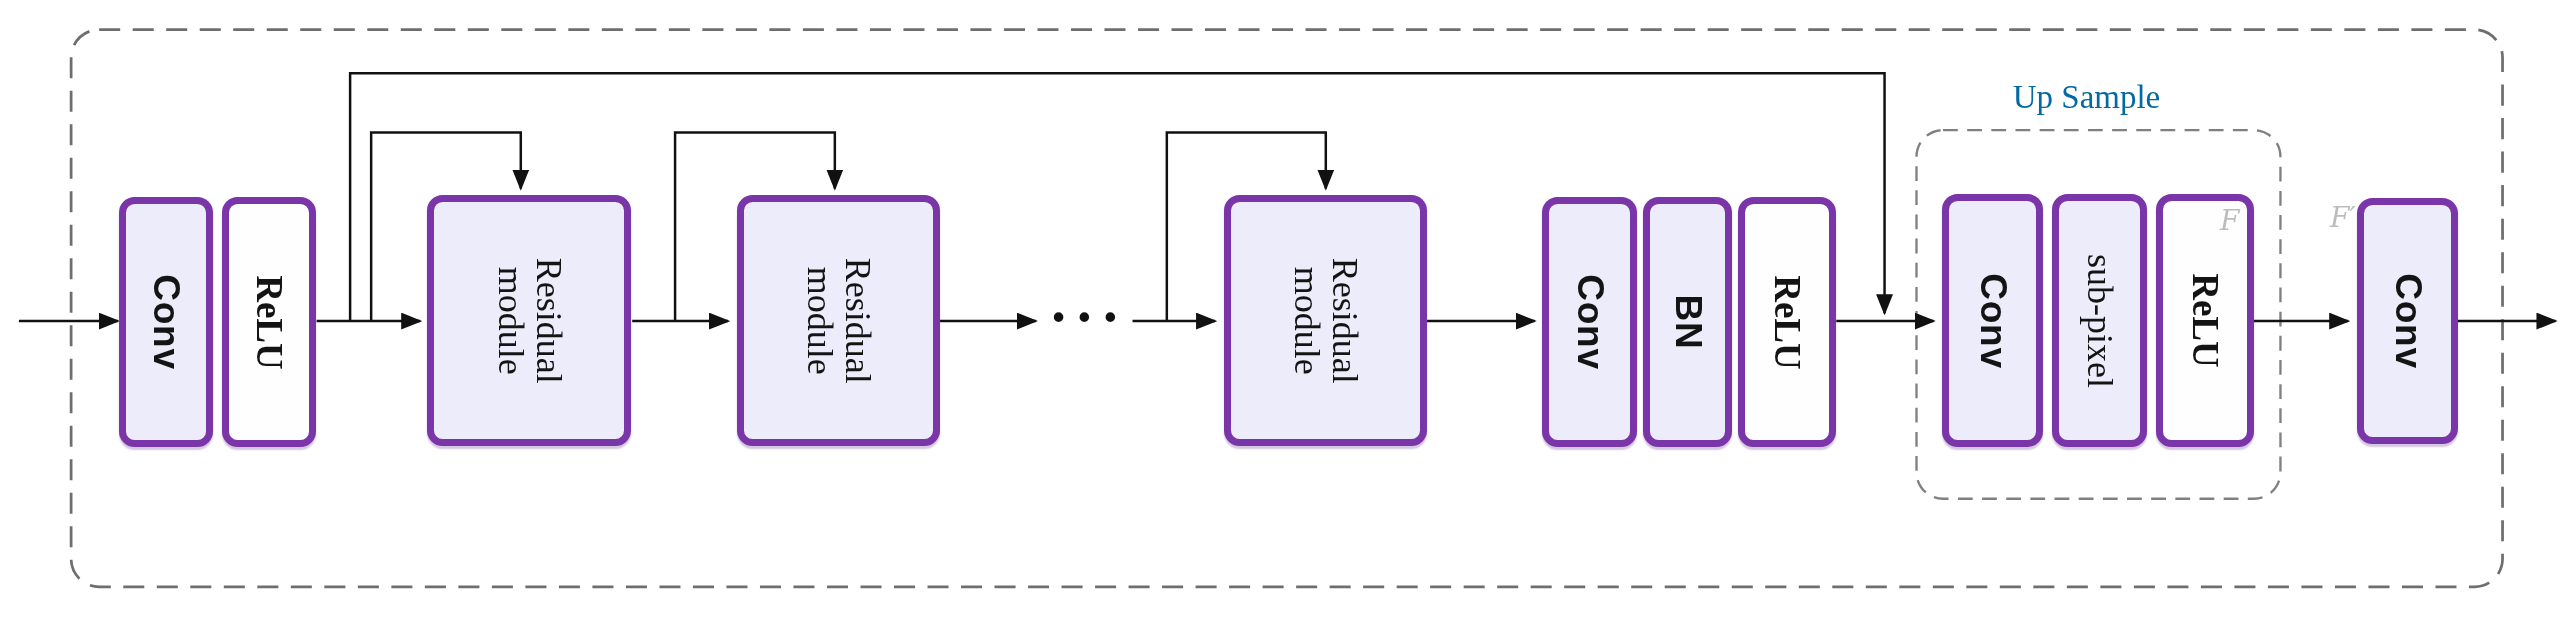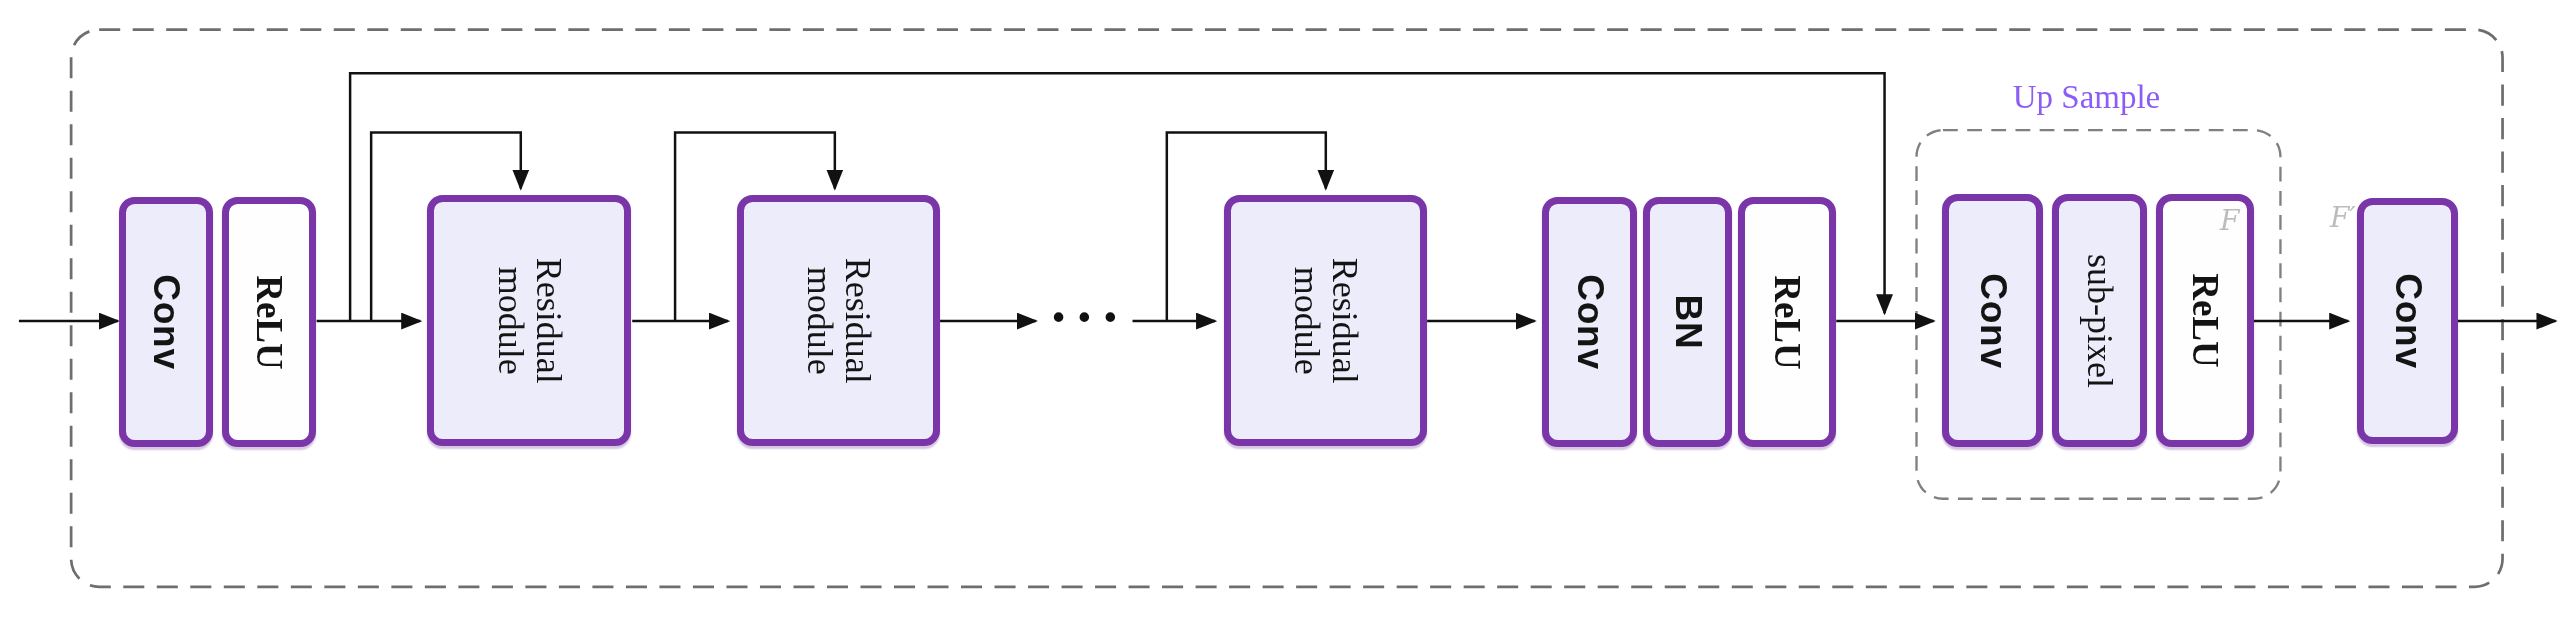--- a/index.html
+++ b/index.html
@@ -33,21 +33,21 @@
     white-space:normal;
     display:block;
     width:234px;
     text-align:center;
     line-height:1.05;
   }
   .uplabel{
     position:absolute;
     left:1989px;top:78px;width:195px;height:39px;
     font-family:"Liberation Serif", serif;
-    font-size:33px;color:#8b5cf6;
+    font-size:33px;color:#0369a1;
     text-align:center;line-height:39px;
   }
   .dots{
     position:absolute;
     left:1037px;top:295px;width:101px;height:50px;
     font-family:"Liberation Serif", serif;
     font-weight:bold;font-size:59px;letter-spacing:6.2px;
     color:#111111;text-align:center;line-height:45px;
   }
   .ghost{

